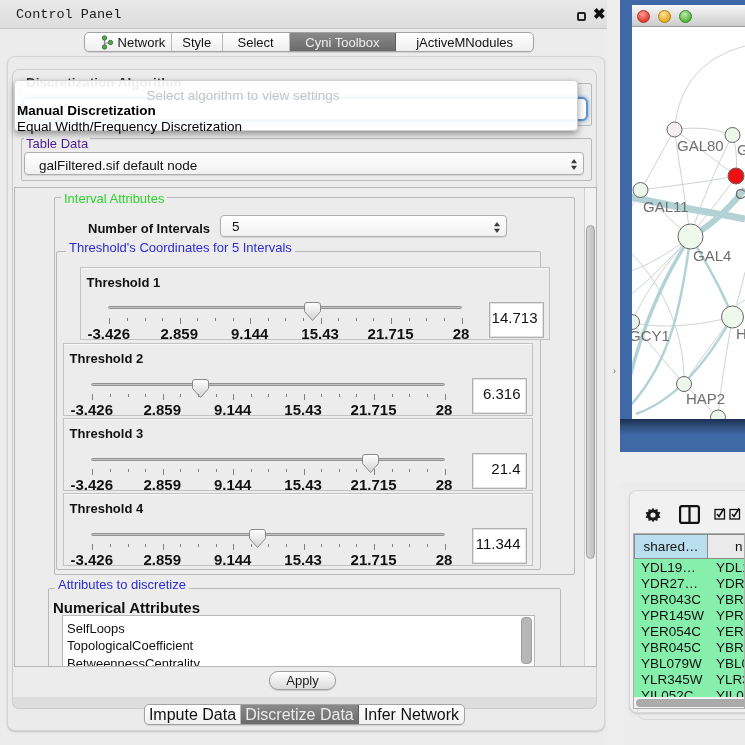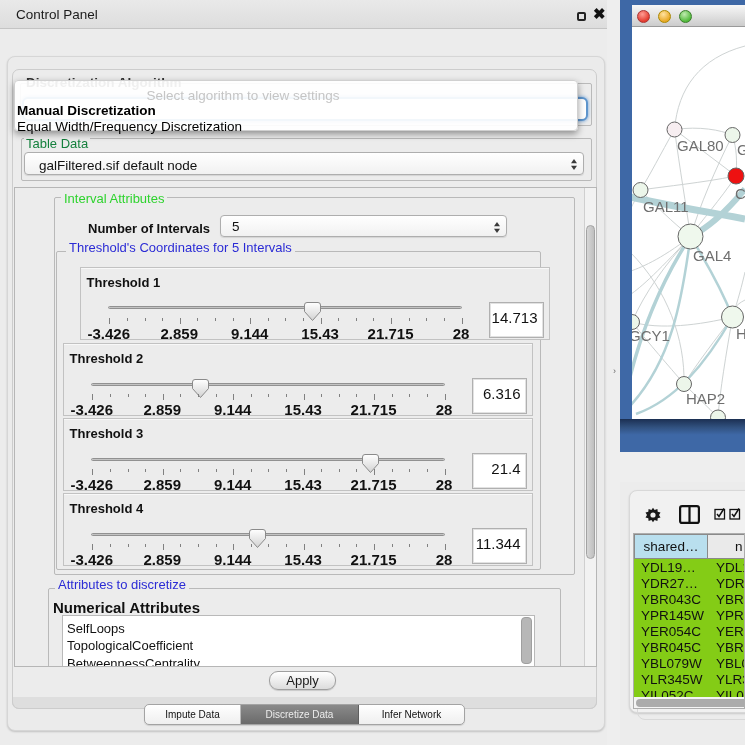--- a/index.html
+++ b/index.html
@@ -4,21 +4,21 @@
 <style>
 * { margin:0; padding:0; box-sizing:border-box; }
 html,body { width:745px; height:745px; overflow:hidden; background:#ececec;
   font-family:"Liberation Sans", sans-serif; }
 .abs { position:absolute; }
 #stage { position:relative; width:745px; height:745px; }
 
 
 #cpwin { left:0; top:0; width:607px; height:745px; background:#ececec; }
 #cptitle { left:0; top:0; width:607px; height:29px;
-  background:linear-gradient(#e9e9e9,#dddddd); border-bottom:1px solid #c4c4c4; }
+  background:linear-gradient(#e9e9e9,#dddddd); border-bottom:1px solid #c4c4c4;font-family:Liberation Mono, monospace; }
 #cptitle .t { position:absolute; left:16px; top:7px; font-size:13.5px; color:#1b1b1b; }
 #btnFloat { left:577px; top:12px; width:9px; height:9px; border:2px solid #222; border-radius:2px; }
 #btnClose { left:593px; top:5px; font-size:15px; font-weight:bold; color:#111; }
 
 
 .seg { border:1px solid #a3a3a3; border-radius:5px; background:linear-gradient(#ffffff,#efefef);
   display:flex; align-items:center; box-shadow:0 1px 1px rgba(0,0,0,0.12); }
 .seg .it { height:100%; display:flex; align-items:center; justify-content:center; white-space:nowrap;
   font-size:14px; color:#111; border-right:1px solid #b9b9b9; }
 .seg .it:last-child { border-right:none; }
@@ -49,21 +49,21 @@
 #ghost { left:26px; top:75px; font-size:13.5px; font-weight:bold; color:#333; }
 #popup { left:14px; top:80px; width:564px; height:51px; background:rgba(255,255,255,0.92);
   border:1px solid #d0d0d0; border-radius:4px; box-shadow:0 3px 7px rgba(0,0,0,0.4); }
 #popup .p1 { position:absolute; left:0; top:6.5px; width:456px; text-align:center;
   font-size:13.5px; color:#c5c5c5; }
 #popup .p2 { position:absolute; left:2px; top:21.5px; font-size:13.5px; font-weight:bold; color:#000; }
 #popup .p3 { position:absolute; left:2px; top:37.5px; font-size:13.5px; color:#000; }
 
 
 #tdgroup { left:21px; top:138px; width:571px; height:43px; }
-#tdtitle { left:24px; top:136px; font-size:13px; color:#15803d; background:#ececec; padding:0 2px; }
+#tdtitle { left:24px; top:136px; font-size:13px; color:#4c1d95; background:#ececec; padding:0 2px; }
 .combo { background:linear-gradient(#ffffff,#f1f1f1); border:1px solid #aeaeae;
   border-radius:4px; box-shadow:0 1px 1px rgba(0,0,0,0.1); }
 #tdcombo { left:24px; top:152px; width:560px; height:23px; }
 #tdcombo .txt { position:absolute; left:14px; top:5px; font-size:13.5px; color:#111; }
 
 
 #bigpanel { left:14px; top:187px; width:583px; height:480px; border:1px solid #b6b6b6;
   background:#ececec; overflow:hidden; }
 #vsbtrack { left:569px; top:0px; width:13px; height:478px; background:#f2f2f2;
   border-left:1px solid #cfcfcf; }
@@ -104,21 +104,21 @@
 #attrlist div { padding-left:4px; height:17.8px; line-height:17.8px; }
 #alsb { left:506px; top:428.5px; width:11px; height:47px; background:#b7b7b7;
   border:1px solid #9f9f9f; border-radius:4px; }
 
 
 #applybtn { left:269px; top:671px; width:67px; height:19px; border:1px solid #9f9f9f;
   border-radius:9px; background:linear-gradient(#ffffff,#dcdcdc);
   text-align:center; font-size:13px; font-weight:500; color:#1a1a1a; line-height:17px;
   box-shadow:0 1px 1px rgba(0,0,0,0.15); }
 #bottabs { left:144px; top:704px; width:321px; height:21px; }
-#bottabs .it { font-size:10px; }
+#bottabs .it { font-size:16px; }
 #bottabs .i1 { width:96px; border-radius:4px 0 0 4px; }
 #bottabs .i2 { width:118px; }
 #bottabs .i3 { width:105px; border-radius:0 4px 4px 0; }
 
 
 #rightbg { left:607px; top:0; width:138px; height:745px; background:#eeeeee; }
 #netwin { left:620px; top:0px; width:125px; height:452px; background:#3e68a6; }
 #netbottom { left:620px; top:419px; width:125px; height:33px;
   background:linear-gradient(#1b2f52,#31517f 25%,#3e68a6 48%); }
 #nettitle { left:632px; top:5px; width:113px; height:22px;
@@ -127,21 +127,21 @@
 #netcanvas { left:632px; top:27px; width:113px; height:392px; background:#ffffff; overflow:hidden; }
 
 #tptitle { left:620px; top:455px; width:125px; height:27px; background:#e9e9e9; }
 #tptitle .t { position:absolute; left:15px; top:6px; font-size:14px; color:#1b1b1b; }
 #tpbody { left:620px; top:482px; width:125px; height:263px; background:#ececec; }
 #panelC { left:629px; top:490px; width:130px; height:223px; background:#f1f1f1;
   border:1px solid #d8d8d8; border-radius:8px; box-shadow:0 1px 2px rgba(0,0,0,0.15); }
 #panelD { left:637px; top:560px; width:120px; height:160px; border:1px solid #d9d9d9;
   border-radius:8px; background:transparent; }
 
-#tbl { left:633px; top:533px; width:112px; height:176px; background:#84cc16; overflow:hidden;
+#tbl { left:633px; top:533px; width:112px; height:176px; background:#86efac; overflow:hidden;
   border:1px solid #adadad; }
 #tblhead { position:absolute; left:0; top:0; width:200px; height:25px; }
 .hc1 { position:absolute; left:0; top:0; width:74px; height:25px; background:#b9dfee;
   border:1px solid #8a8a8a; text-align:center; font-size:13.5px; color:#111; line-height:24px; }
 .hc2 { position:absolute; left:74px; top:0; width:140px; height:25px; background:#eaeaea;
   border:1px solid #8a8a8a; border-left:none; font-size:13.5px; color:#111; line-height:24px; }
 .trow { position:absolute; left:0; width:200px; height:17px; font-size:13.5px; color:#111; }
 .trow .c1 { position:absolute; left:7px; }
 .trow .c2 { position:absolute; left:82px; }
 #hsb { position:absolute; left:0px; top:163px; width:112px; height:12px; background:#f4f4f4; }
@@ -154,20 +154,32 @@
 <body>
 <div id="stage">
 
   <div class="abs" id="cpwin"></div>
   <div class="abs" id="cptitle">
       <div class="t">Control Panel</div>
     </div>
   <div class="abs" id="btnFloat"></div>
   <div class="abs" id="btnClose">✖</div>
 
+  <div class="abs seg" id="toptabs">
+    <div class="it i1" style="padding-left:10px"><svg width="13" height="15" viewBox="0 0 13 15" style="margin-right:4px">
+      <path d="M3.5 4 V12 M3.5 8 H9 V5" stroke="#8a8a8a" stroke-width="1.2" fill="none"></path>
+      <circle cx="3.5" cy="3" r="2.2" fill="#55a555" stroke="#2c702c" stroke-width="0.8"></circle>
+      <circle cx="3.5" cy="12" r="2.2" fill="#55a555" stroke="#2c702c" stroke-width="0.8"></circle>
+      <circle cx="9.5" cy="7.5" r="2.2" fill="#55a555" stroke="#2c702c" stroke-width="0.8"></circle>
+    </svg>Network</div>
+    <div class="it i2">Style</div>
+    <div class="it i3">Select</div>
+    <div class="it i4 sel">Cyni Toolbox</div>
+    <div class="it i5">jActiveMNodules</div>
+  </div>
 
   <div class="abs" id="panelA"></div>
   <div class="abs" id="panelB"></div>
 
   <div class="abs gbox" id="dafrag"></div>
   <div class="abs" id="dacombo"></div>
   <div class="abs" id="ghost">Discretization Algorithm</div>
 
   <div class="abs gbox" id="tdgroup"></div>
   <div class="abs" id="tdtitle">Table Data</div>

